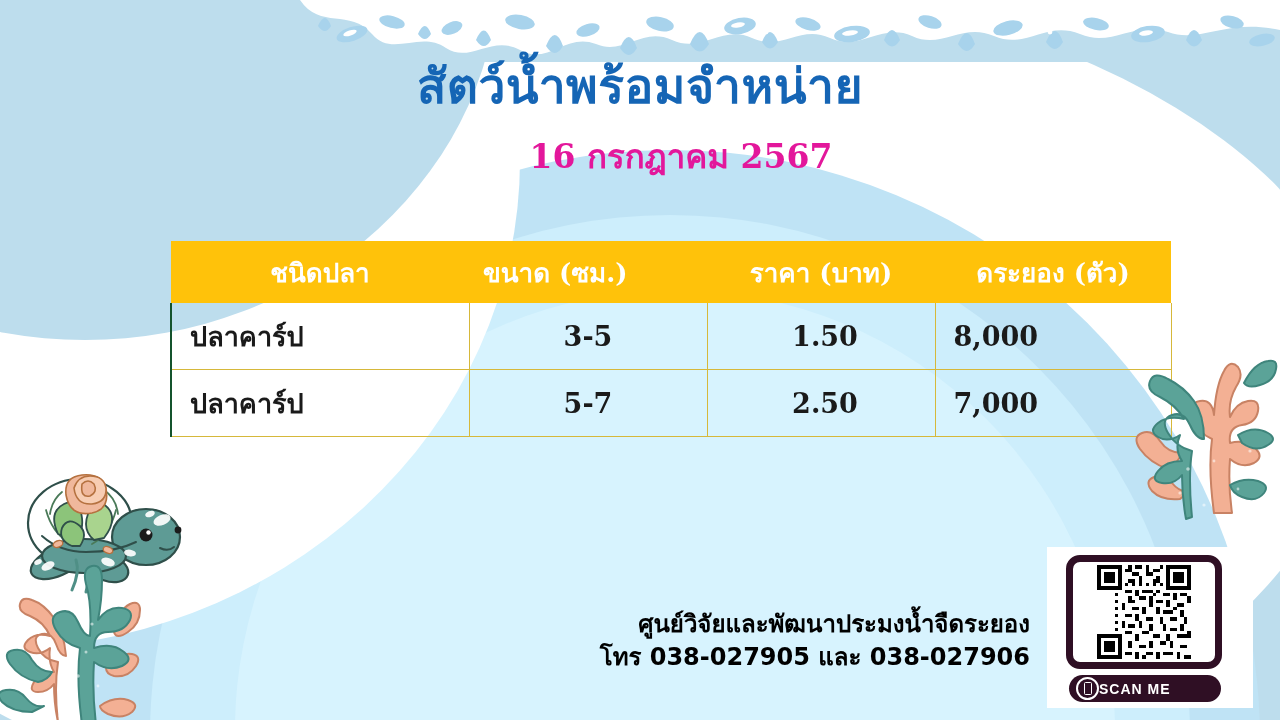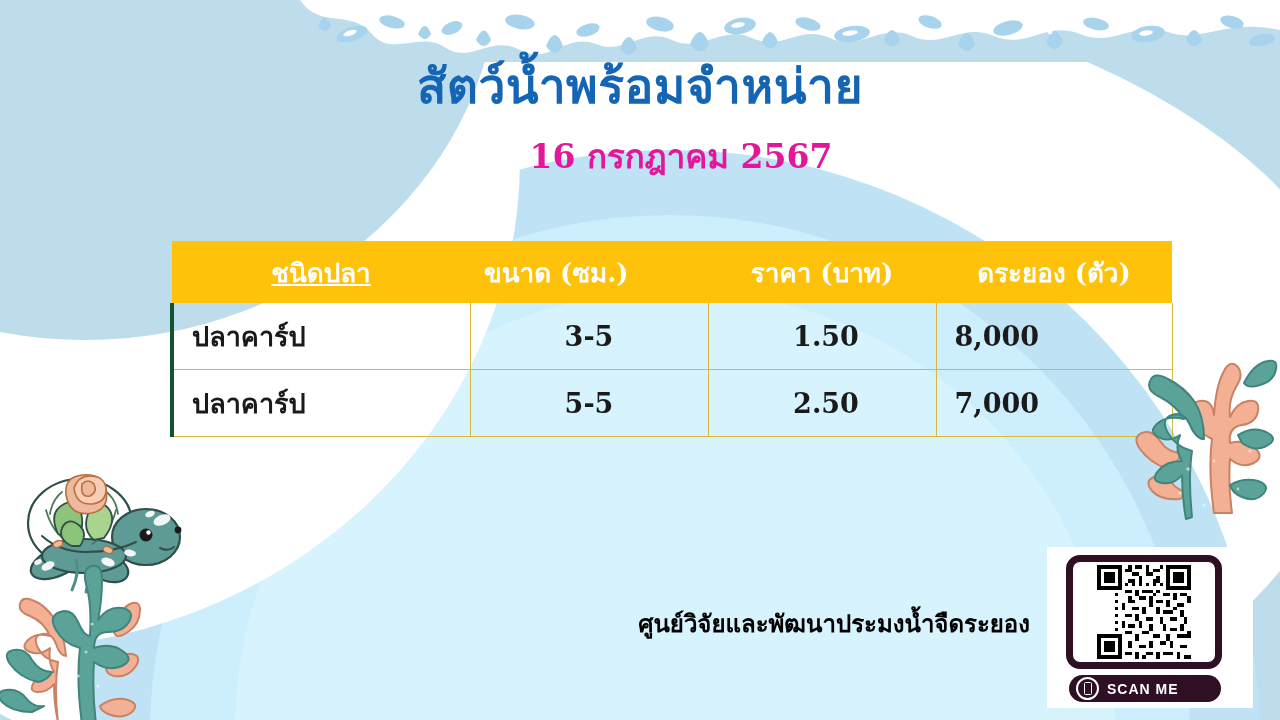--- a/index.html
+++ b/index.html
@@ -130,37 +130,37 @@
     background: #ffc20a;
     color: #ffffff;
     font-family: "DejaVu Serif", "Liberation Serif", serif;
     font-size: 26px;
     font-weight: bold;
     height: 62px;
     padding: 0 14px;
     border: none;
     white-space: nowrap;
   }
-  .price-table thead th.col-name   { text-align: center; width: 270px; text-decoration: underline; }
+  .price-table thead th.col-name   { text-align: center; width: 270px; }
   .price-table thead th.col-size   { text-align: left; width: 210px; }
   .price-table thead th.col-price  { width: 200px; }
   .price-table thead th.col-count  { text-align: center; width: 208px; }
 
   .price-table tbody td {
     height: 66px;
     font-family: "DejaVu Serif", "Liberation Serif", serif;
     font-size: 27px;
     font-weight: bold;
     color: #1a1a1a;
     border: 1px solid #d6b83a;
     border-top: none;
     padding: 0 18px;
     background: transparent;
   }
-  .price-table tbody tr td:first-child { border-left: 4px solid #14532d; }
+  .price-table tbody tr td:first-child { border-left: 2px solid #14532d; }
   .price-table tbody td.c-name  { text-align: left; }
   .price-table tbody td.c-size  { text-align: center; margin-left: 29px; }
   .price-table tbody td.c-price { text-align: center; padding-left: 26px; }
   .price-table tbody td.c-count { text-align: left; }
 
   
   .footer {
     position: absolute;
     left: 0;
     top: 608px;
@@ -197,21 +197,21 @@
   .qr-pill {
     position: absolute;
     left: 22px;
     top: 128px;
     width: 152px;
     height: 27px;
     background: #2f0f24;
     border-radius: 14px;
     display: flex;
     align-items: center;
-    gap: 8px;
+    gap: 0;
     padding-left: 7px;
     box-sizing: border-box;
   }
   .qr-phone {
     width: 19px;
     height: 19px;
     border-radius: 50%;
     border: 2px solid #ffffff;
     display: flex;
     align-items: center;
@@ -311,29 +311,30 @@
     </thead>
     <tbody>
       <tr>
         <td class="c-name">ปลาคาร์ป</td>
         <td class="c-size">3-5</td>
         <td class="c-price">1.50</td>
         <td class="c-count">8,000</td>
       </tr>
       <tr>
         <td class="c-name">ปลาคาร์ป</td>
-        <td class="c-size">5-5</td>
+        <td class="c-size">5-7</td>
         <td class="c-price">2.50</td>
         <td class="c-count">7,000</td>
       </tr>
     </tbody>
   </table>
 
   <div class="footer">
     <div>ศูนย์วิจัยและพัฒนาประมงน้ำจืดระยอง</div>
+    <div>โทร 038-027905 และ 038-027906</div>
   </div>
 
   <div class="qr-card">
     <div class="qr-frame">
       <svg viewBox="0 0 29 29" width="100%" height="100%" shape-rendering="crispEdges">
         <rect width="29" height="29" fill="#ffffff"></rect>
         <g fill="#000000">
 
           <rect x="1" y="1" width="7" height="1"></rect>
             <rect x="1" y="7" width="7" height="1"></rect>

